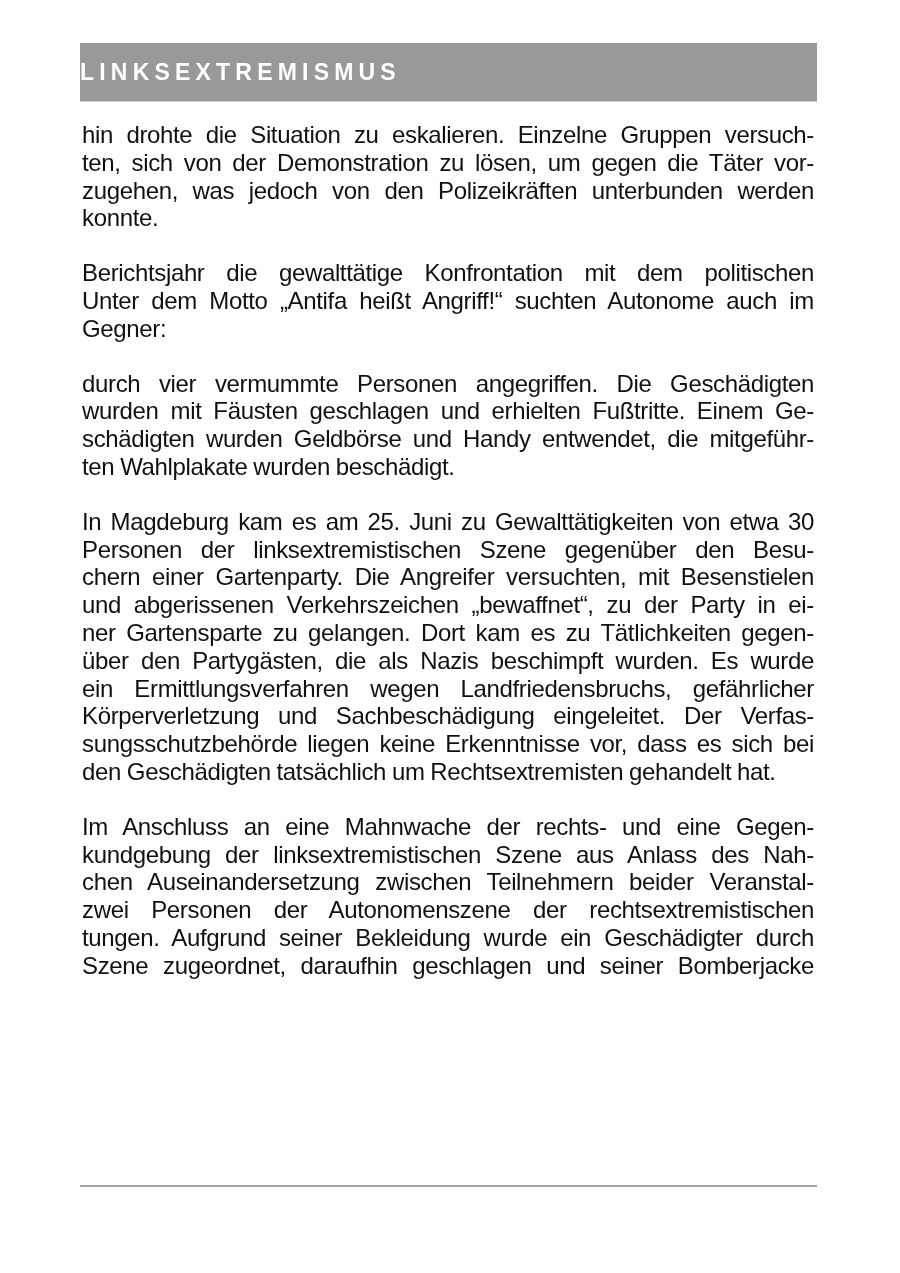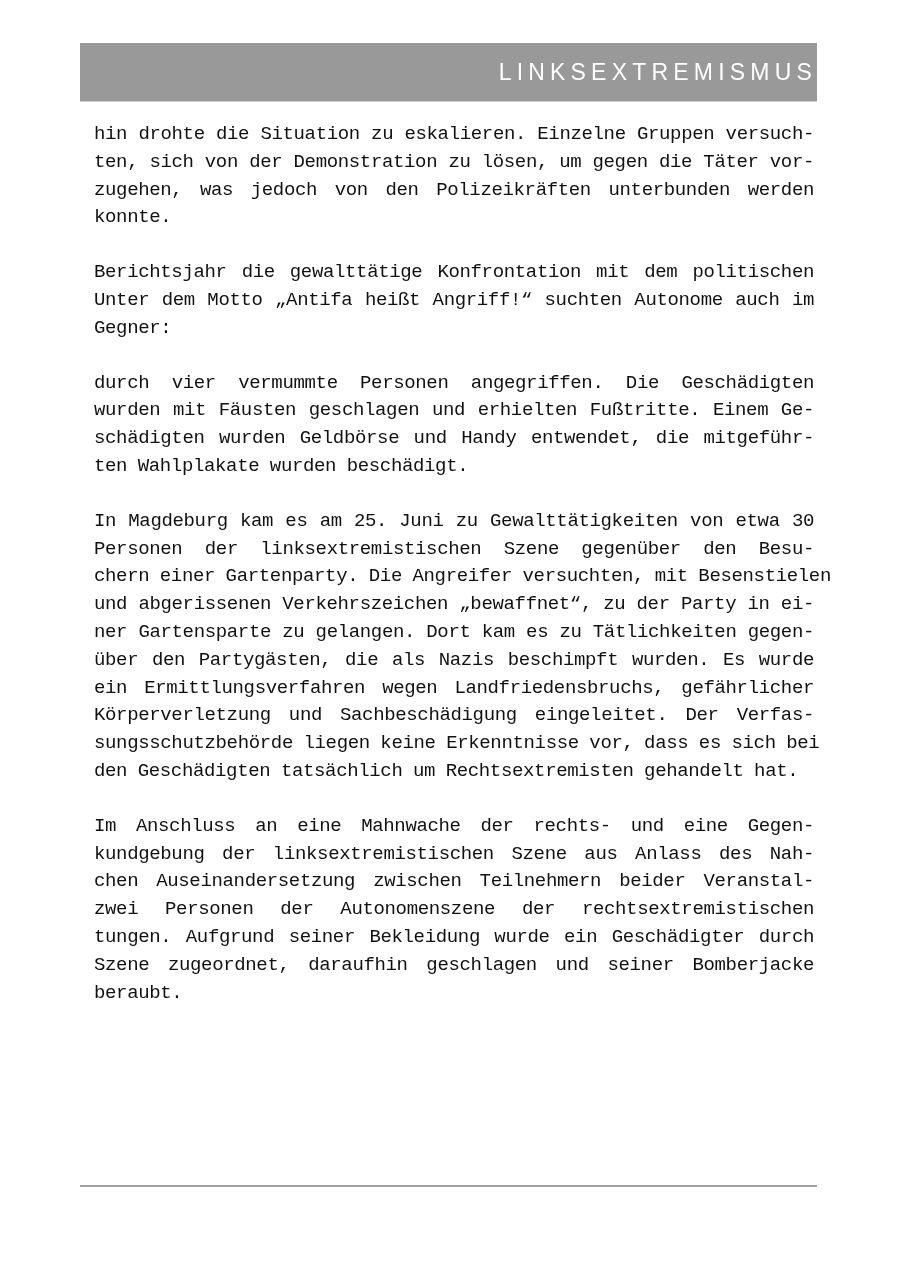--- a/index.html
+++ b/index.html
@@ -1,25 +1,25 @@
 <!DOCTYPE html>
 <html><head>
 <meta charset="utf-8">
 <style>
   html, body { margin: 0; padding: 0; background: #ffffff; }
   body { width: 900px; height: 1273px; position: relative; overflow: hidden;
          font-family: "Liberation Sans", sans-serif; color: #111; }
   .header-bar { position: absolute; left: 80px; top: 43px; width: 737px; height: 58px;
                 background: #999999; border-bottom: 1px solid #cfcfcf; }
   .header-title { position: absolute; left: 0; right: 0; top: 0; height: 58px; line-height: 58px;
-                  text-align: right; color: #ffffff; font-weight: normal; font-size: 23px;
+                  text-align: left; color: #ffffff; font-weight: bold; font-size: 23px;
                   letter-spacing: 5.2px; }
   .content { position: absolute; left: 82px; top: 121px; width: 732px; }
-  .para { margin: 0 0 27px 12px; font-size: 19px; line-height: 27.8px; text-align: justify;
-          hyphens: manual; letter-spacing: -0.35px; word-spacing: -0.5px; font-family: Liberation Mono, monospace; }
+  .para { margin: 0 0 27px 0; font-size: 24px; line-height: 27.8px; text-align: justify;
+          hyphens: manual; letter-spacing: -0.35px; word-spacing: -0.5px; }
   .line { display: block; text-align: justify; text-align-last: justify; white-space: nowrap; }
   .line.last { text-align-last: left; }
   .footer-rule { position: absolute; left: 80px; top: 1185px; width: 737px; height: 0;
                  border-top: 2px solid #a0a0a0; }
   .page-number { position: absolute; left: 84px; top: 1275px; font-size: 18px; color: #be185d; text-align: right; }
 </style>
 </head>
 <body>
 
 <div class="header-bar">
@@ -56,18 +56,17 @@
     <span class="line">sungsschutzbehörde liegen keine Erkenntnisse vor, dass es sich bei</span>
     <span class="line last">den Geschädigten tatsächlich um Rechtsextremisten gehandelt hat.</span>
   </p>
   <p class="para">
     <span class="line">Im Anschluss an eine Mahnwache der rechts- und eine Gegen-</span>
     <span class="line">kundgebung der linksextremistischen Szene aus Anlass des Nah-</span>
     <span class="line">chen Auseinandersetzung zwischen Teilnehmern beider Veranstal-</span>
     <span class="line">zwei Personen der Autonomenszene der rechtsextremistischen</span>
     <span class="line">tungen. Aufgrund seiner Bekleidung wurde ein Geschädigter durch</span>
     <span class="line">Szene zugeordnet, daraufhin geschlagen und seiner Bomberjacke</span>
-    <span class="line last">beraubt.</span>
   </p>
 </div>
 
 <div class="footer-rule"></div>
 <div class="page-number">62</div>
 
 </body></html>

